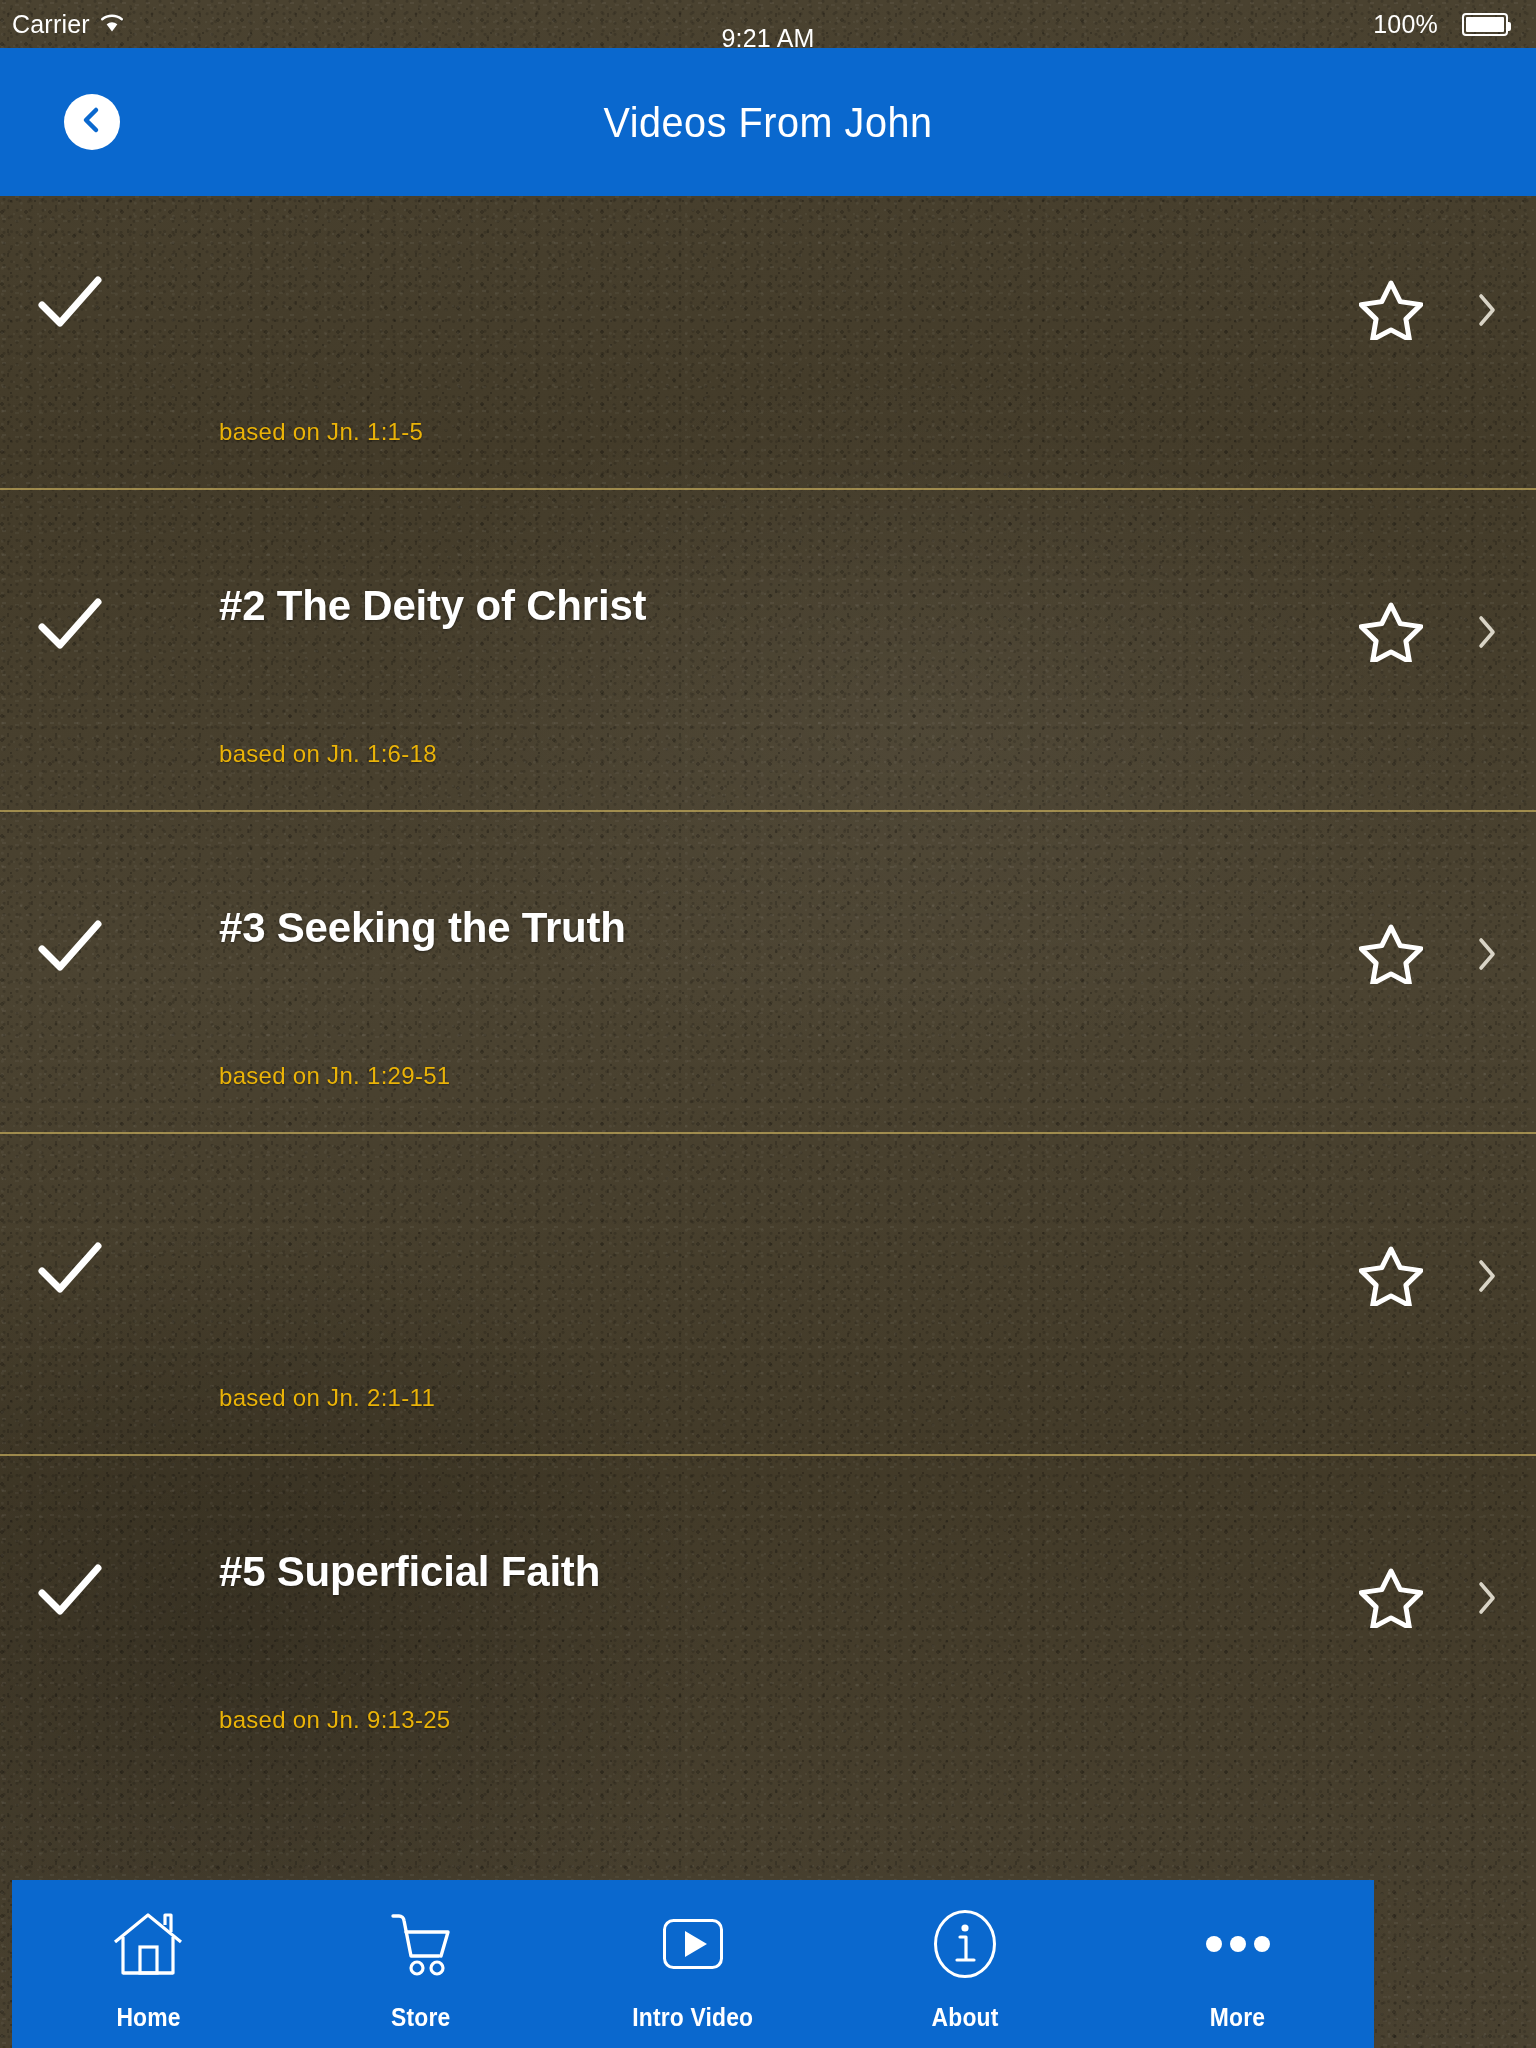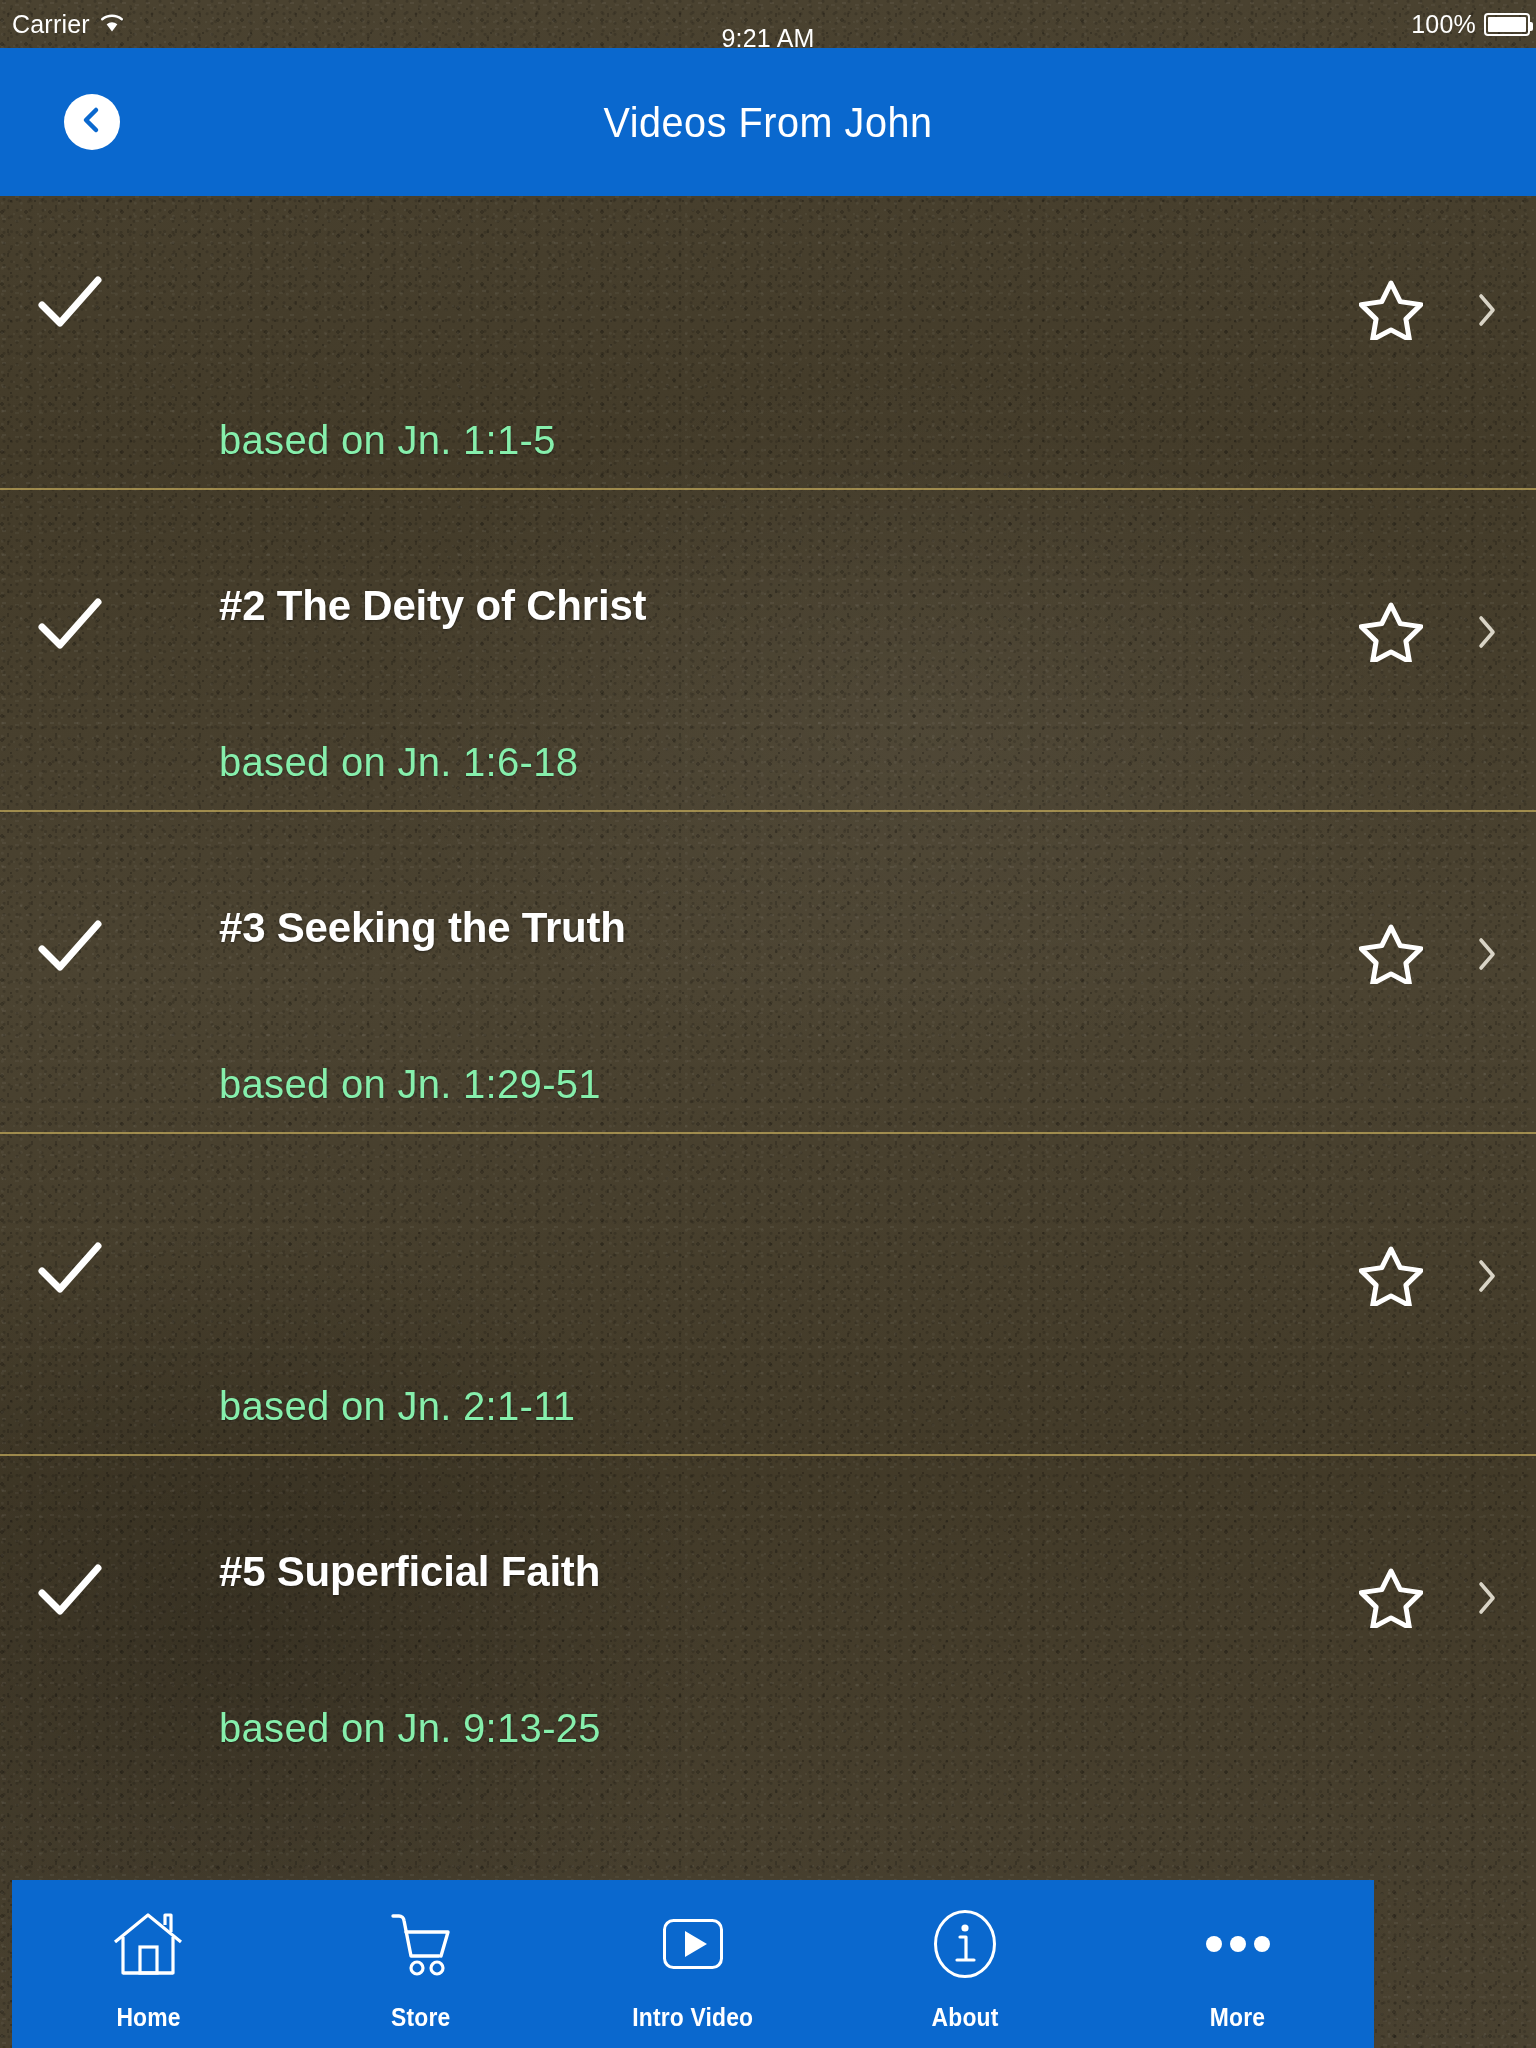--- a/index.html
+++ b/index.html
@@ -42,21 +42,21 @@
   }
 
   
   .statusbar{
     position:absolute; top:0; left:0; width:1536px; height:48px;
     display:flex; align-items:center; color:#fff; z-index:20;
     font-size:25px; letter-spacing:.2px;
   }
   .sb-left{ position:absolute; left:12px; display:flex; align-items:center; gap:9px;}
   .sb-center{ position:absolute; left:0; right:0; text-align:center; font-weight:400;margin-top:29px;}
-  .sb-right{ position:absolute; right:6px; display:flex; align-items:center; gap:8px;}
+  .sb-right{ position:absolute; right:28px; display:flex; align-items:center; gap:24px;}
   .battery{
     width:46px; height:23px; border:2px solid #fff; border-radius:4px;
     position:relative; padding:2px; background:transparent;
   }
   .battery i{ display:block; width:100%; height:100%; background:#fff; border-radius:1px; }
   .battery::after{
     content:""; position:absolute; right:-5px; top:7px; width:3px; height:9px;
     background:#fff; border-radius:0 2px 2px 0;
   }
 
@@ -91,21 +91,21 @@
     position:absolute; left:36px; top:104px; width:68px; height:60px;
   }
   .row-title{
     position:absolute; left:219px; top:92px;
     color:#fff; font-size:42px; font-weight:700; letter-spacing:-.2px;
     text-shadow:0 1px 3px rgba(0,0,0,.45);
     white-space:nowrap;
   }
   .row-sub{
     position:absolute; left:219px; top:250px;
-    color:#86efac; font-size:40px; font-weight:300; letter-spacing:.3px;
+    color:#eab308; font-size:24px; font-weight:300; letter-spacing:.3px;
     text-shadow:0 1px 2px rgba(0,0,0,.4);
     white-space:nowrap;
   }
   .star{
     position:absolute; right:113px; top:110px; width:64px; height:62px; cursor:pointer;
   }
   .chev{
     position:absolute; right:36px; top:122px; width:26px; height:40px;
   }
 

